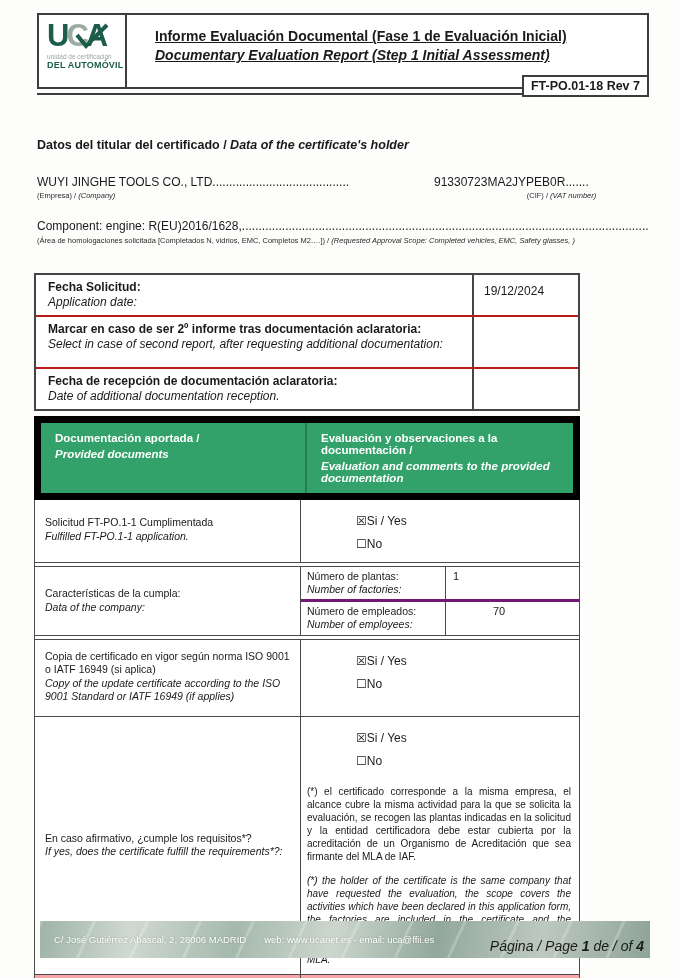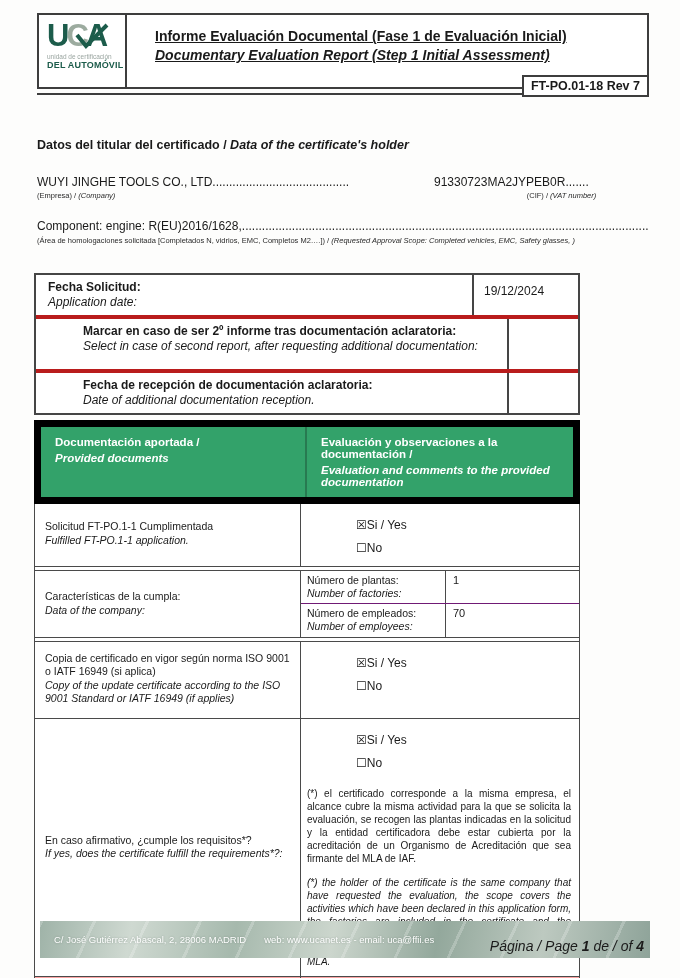--- a/index.html
+++ b/index.html
@@ -30,21 +30,21 @@
   .caption{font-size:7.5px;color:#2a2a2a;margin-top:2px;}
   .caption .it{font-style:italic;}
   .vat-col{width:215px;}
   .vat-col .caption{text-align:center;padding-left:40px;}
   .component-line{margin-top:19px;font-size:12px;white-space:nowrap;overflow:hidden;width:612px;}
   .component-caption{font-size:7.5px;margin-top:3px;white-space:nowrap;overflow:hidden;width:612px;}
   
   .main-table{position:absolute;left:34px;top:253px;width:546px;margin-top:20px;}
   .tblA{border:2px solid #454545;background:#fff;}
   .rowA{display:flex;}
-  .rowA + .rowA{border-top:4px solid #b91c1c;padding-left:35px;}
+  .rowA + .rowA{border-top:2px solid #b91c1c;}
   .rowA .lab{flex:0 0 438px;border-right:2px solid #454545;padding:5px 12px;box-sizing:border-box;}
   .rowA .val{flex:1;padding:9px 10px;font-size:12px;box-sizing:border-box;}
   .lab .es{font-weight:bold;font-size:12px;line-height:1.25;}
   .lab .en{font-style:italic;font-size:12px;line-height:1.25;}
   .hA1{min-height:34px;}.hA2{min-height:50px;}.hA3{min-height:36px;}
   .gap4{height:5px;}
   
   .green-row{display:flex;border:7px solid #000000;}
   .green-cell{background:#33a26a;color:#fff;padding:9px 14px;box-sizing:border-box;min-height:50px;}
   .green-left{flex:0 0 266px;border-right:2px solid #287a51;}
@@ -61,21 +61,21 @@
           border-bottom:1px solid #4a4a4a;background:#fff;}
   .blk-application{min-height:62px;}
   .blk-application .cell-left{padding-top:16px;}
   .cb-area{padding:14px 0 0 55px;}
   .cb-line{font-size:12px;margin-bottom:9px;white-space:nowrap;}
   .cb-glyph{font-family:"DejaVu Sans", sans-serif;font-size:12px;}
   
   .blk-company{min-height:58px;}
   .blk-company .cell-left{display:flex;flex-direction:column;justify-content:center;}
   .subrow{display:flex;min-height:29px;}
-  .subrow + .subrow{border-top:1px solid #701a75;}
+  .subrow + .subrow{border-top:3px solid #701a75;gap:40px;}
   .sublab{flex:0 0 145px;border-right:1px solid #4a4a4a;padding:3px 6px;box-sizing:border-box;
           font-size:10.5px;line-height:1.25;}
   .sublab .en{font-style:italic;}
   .subval{flex:1;padding:3px 7px;font-size:11px;box-sizing:border-box;}
   
   .blk-iso{min-height:76px;}
   .blk-iso .cell-left{padding-top:10px;}
   
   .blk-req{min-height:178px;}
   .blk-req .cell-left{display:flex;flex-direction:column;justify-content:center;}

